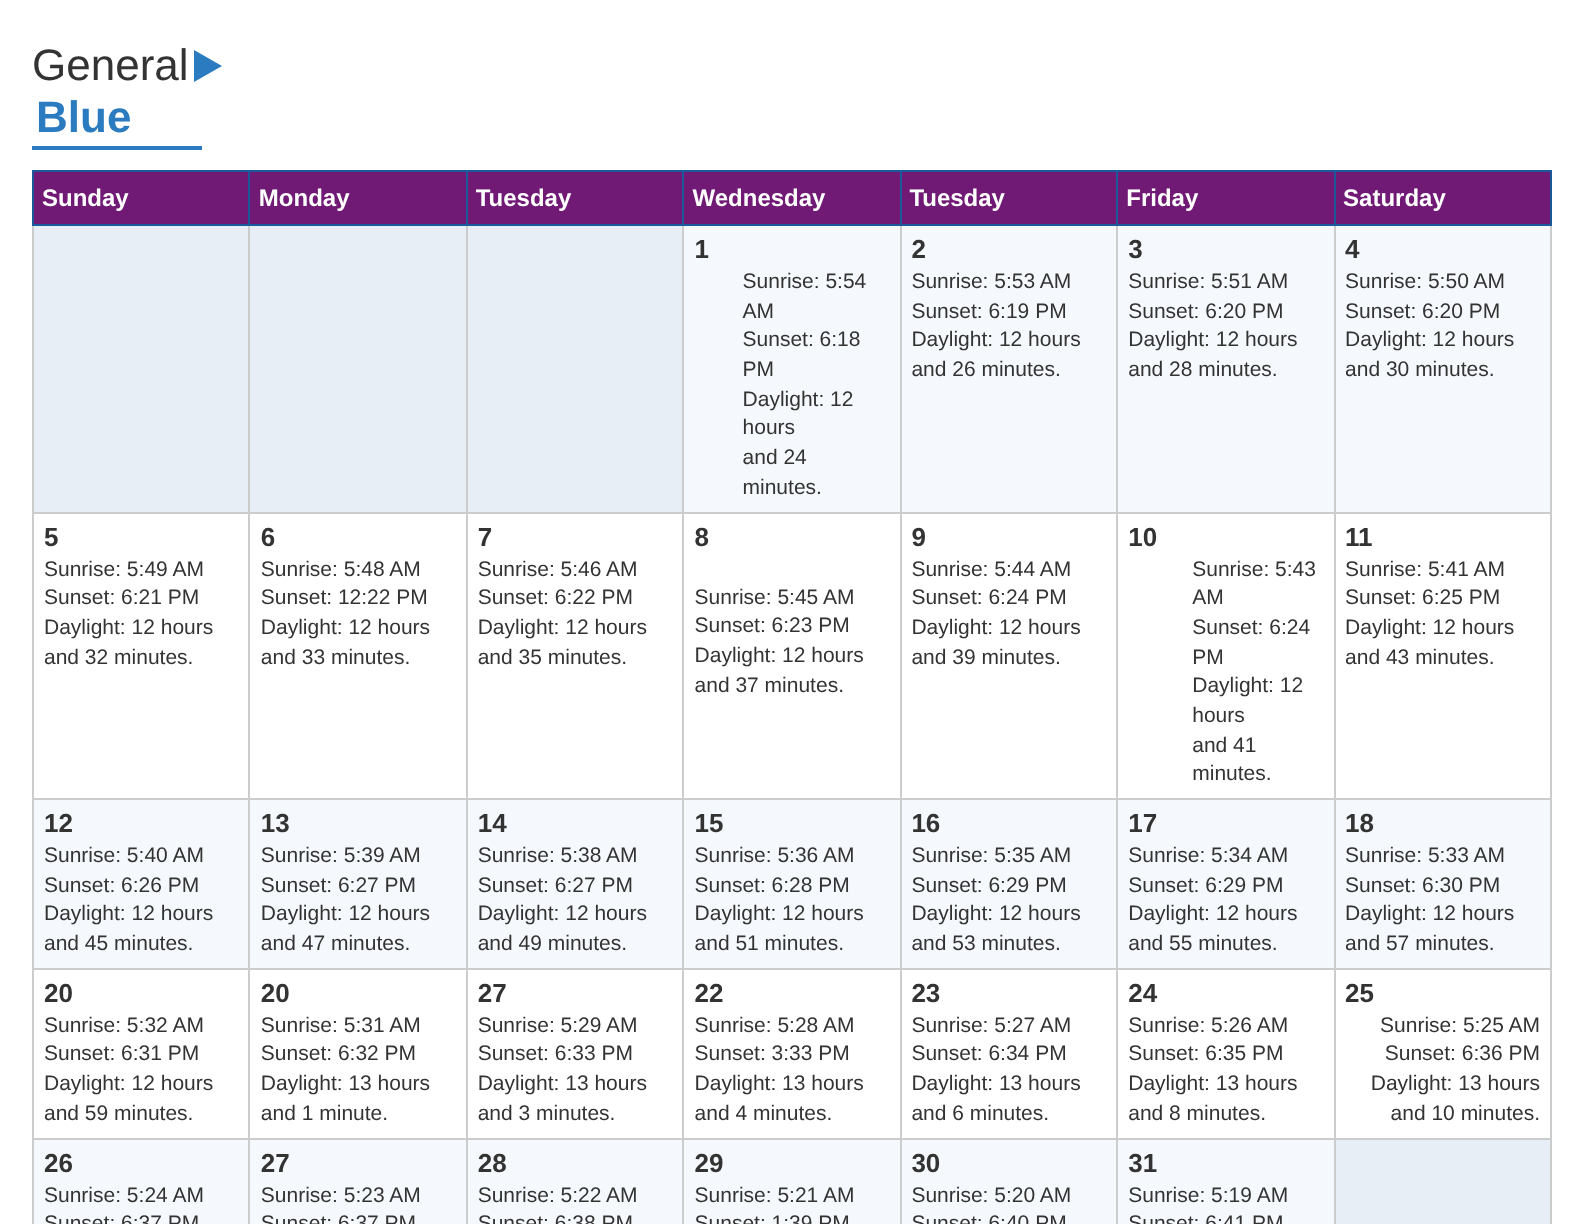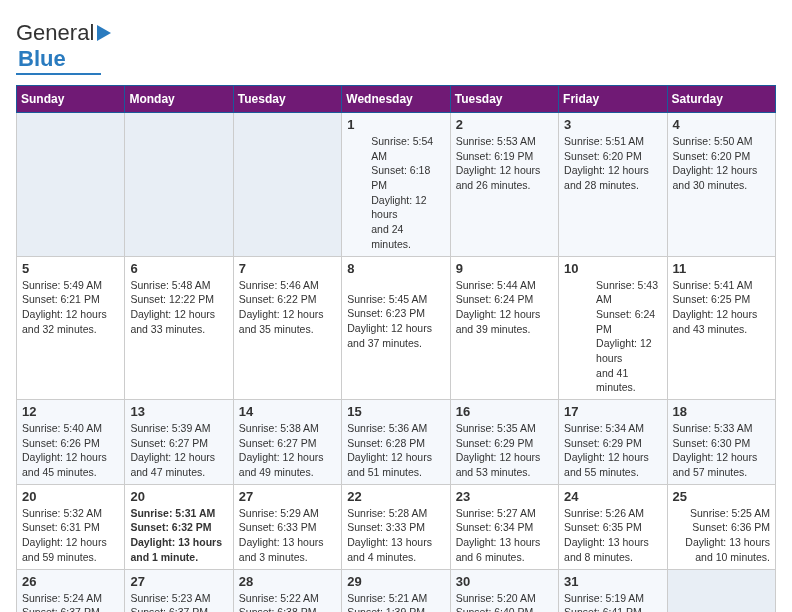--- a/index.html
+++ b/index.html
@@ -253,21 +253,21 @@
       <tr>
         <td>
           <span class="day-number">20</span>
           <div class="day-detail" style="white-space: pre-line;">Sunrise: 5:32 AM
 Sunset: 6:31 PM
 Daylight: 12 hours
 and 59 minutes.</div>
         </td>
         <td>
           <span class="day-number">20</span>
-          <div class="day-detail" style="white-space: pre-line; font-weight: bold;">Sunrise: 5:31 AM
+          <div class="day-detail" style="white-space: pre-line;">Sunrise: 5:31 AM
 Sunset: 6:32 PM
 Daylight: 13 hours
 and 1 minute.</div>
         </td>
         <td>
           <span class="day-number">27</span>
           <div class="day-detail" style="white-space: pre-line;">Sunrise: 5:29 AM
 Sunset: 6:33 PM
 Daylight: 13 hours
 and 3 minutes.</div>

